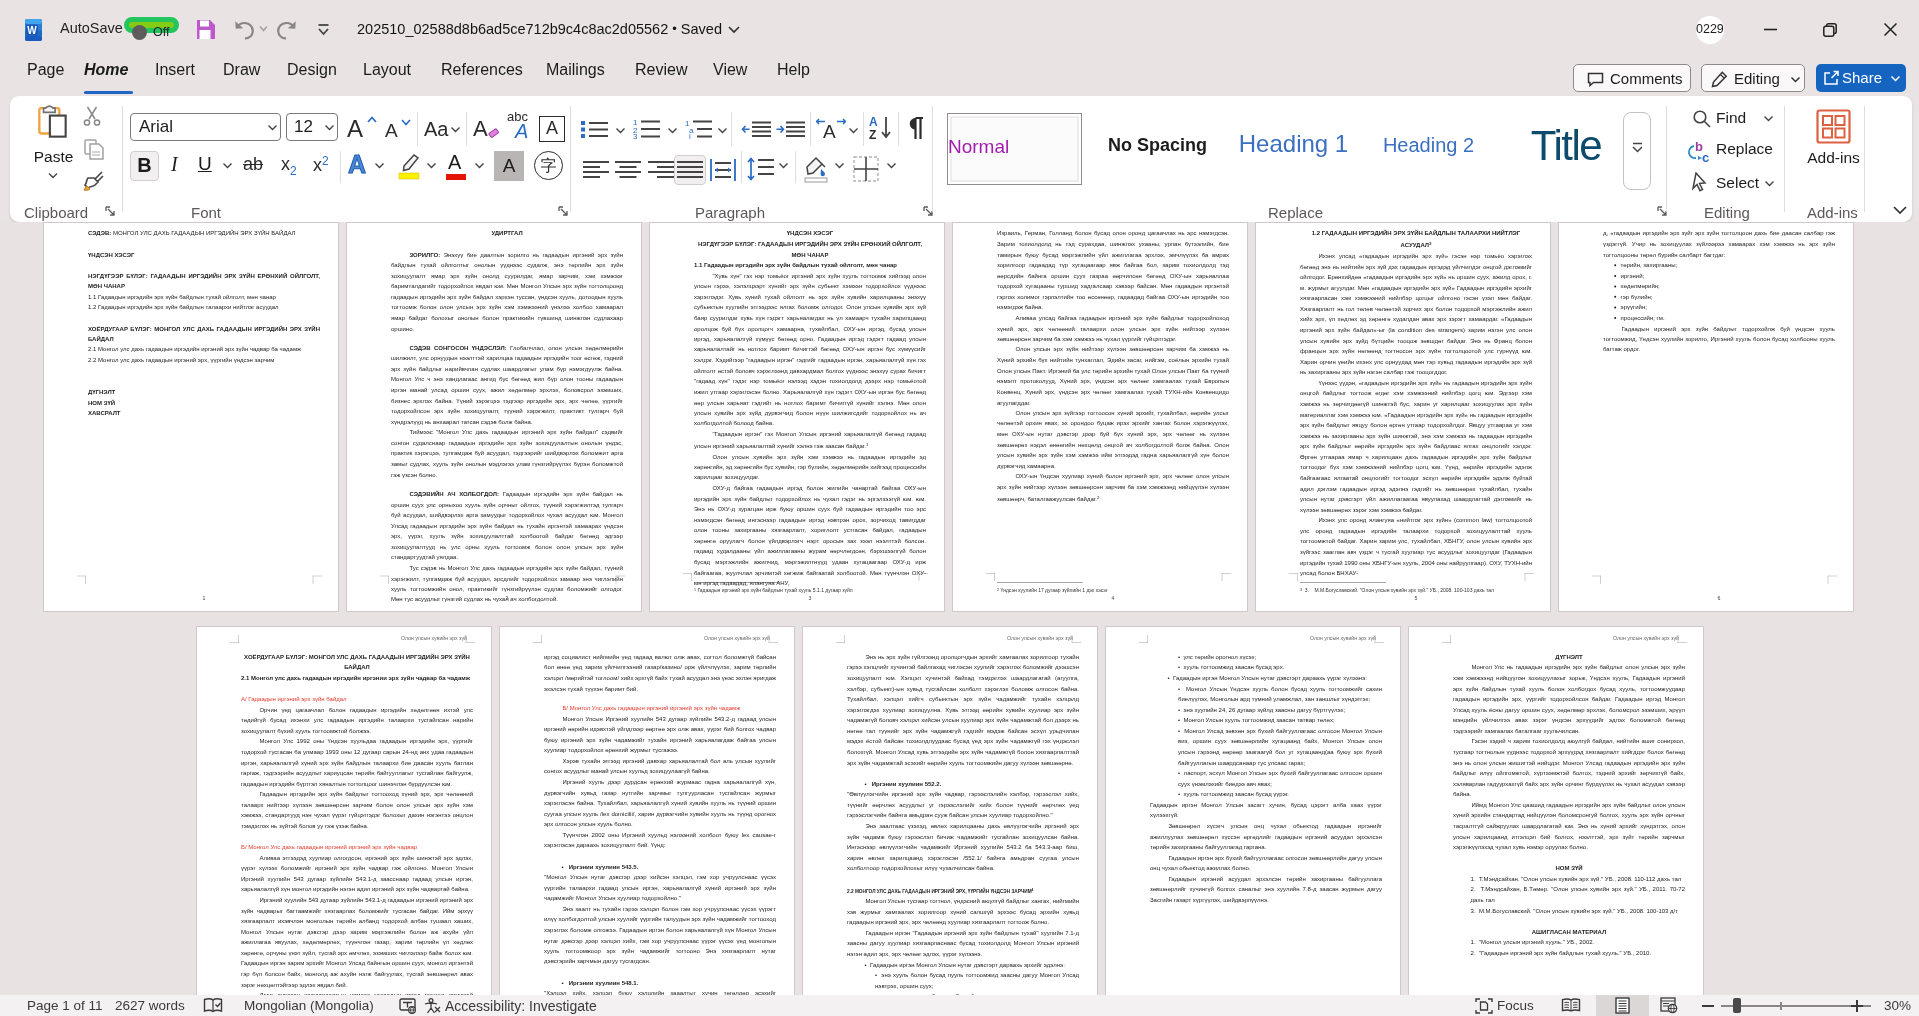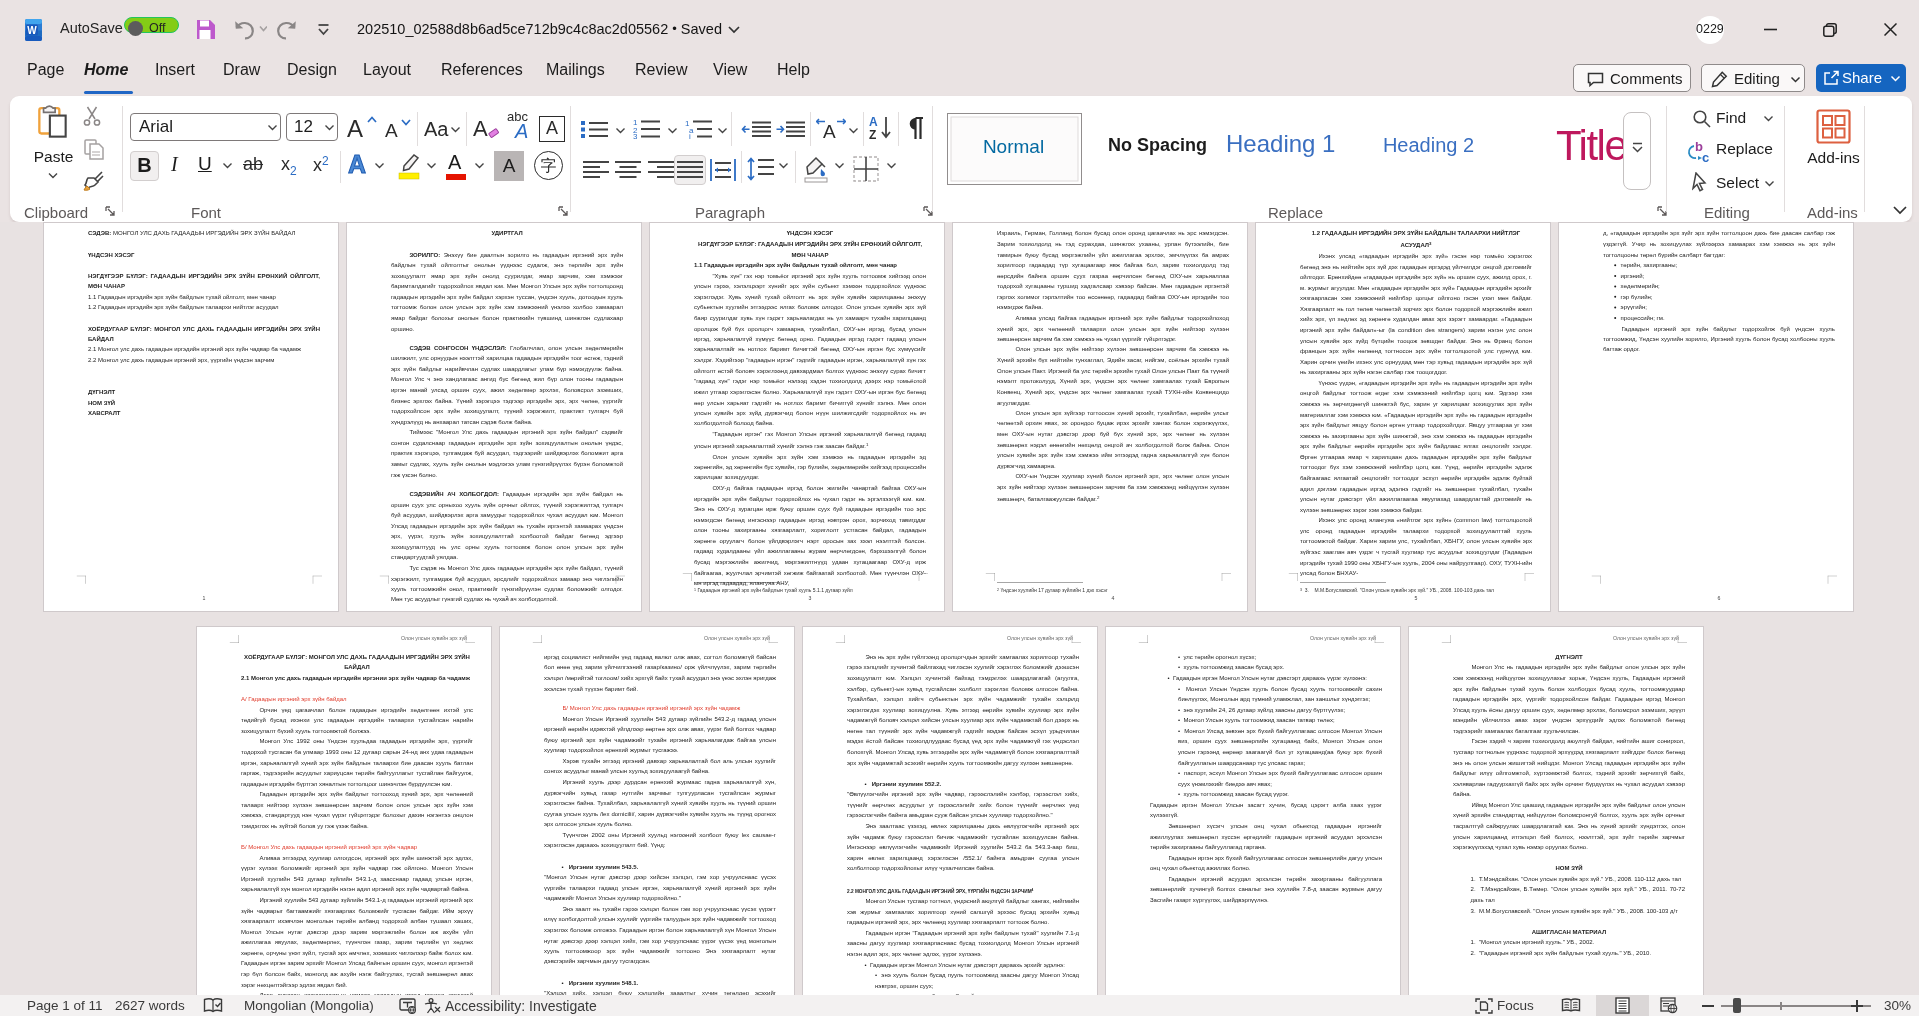--- a/index.html
+++ b/index.html
@@ -48,21 +48,21 @@
   <svg class="abs" style="left:25px;top:19px" width="17" height="22" viewBox="0 0 17 22">
     <rect x="0" y="0" width="17" height="22" rx="2" fill="#2b7cd3"></rect>
     <rect x="0" y="0" width="17" height="5" rx="2" fill="#41a5ee"></rect>
     <rect x="0" y="17" width="17" height="5" rx="2" fill="#185abd"></rect>
     <rect x="0" y="5" width="17" height="6.5" fill="#2b7cd3"></rect>
     <rect x="0" y="11.5" width="17" height="5.5" fill="#1f6bc0"></rect>
     <rect x="1" y="5.5" width="12" height="11" rx="1.5" fill="#185abd"></rect>
     <text x="7" y="14.5" font-size="10" font-weight="bold" fill="#fff" text-anchor="middle" font-family="Liberation Sans">W</text>
   </svg>
   <div class="abs" style="left:60px;top:20px;font-size:14.5px;color:#242424">AutoSave</div>
-  <div class="abs" style="left:124px;top:17px;width:55px;height:16px;background:#84cc16;border:1px solid #22c55e;border-radius:11px">
+  <div class="abs" style="left:124px;top:17px;width:55px;height:16px;background:#84cc16;border:5px solid #22c55e;border-radius:11px">
     <div class="abs" style="left:3px;top:2.5px;width:15px;height:15px;border-radius:50%;background:#5c5c5c"></div>
     <div class="abs" style="left:24px;top:3px;font-size:12.5px;color:#242424">Off</div>
   </div>
   <svg class="abs" style="left:195px;top:19px" width="21" height="21" viewBox="0 0 21 21">
     <path d="M2 1 h13 l5 5 v14 h-18 z" fill="#b541c8" opacity="0.85"></path>
     <rect x="5" y="1.5" width="9" height="6" fill="#fff"></rect>
     <rect x="4.5" y="11" width="11" height="9" fill="#fff"></rect>
   </svg>
   <svg class="abs" style="left:233px;top:19px" width="34" height="21" viewBox="0 0 34 21">
     <path d="M3.5 8.5 C5.5 5.5 8.5 3.8 12 4 C16.5 4.3 20 7.8 19.8 12.2 C19.6 16.4 16 19.6 12 19.4" fill="none" stroke="#8a8686" stroke-width="2.2"></path>
@@ -335,26 +335,26 @@
   <svg class="abs" style="left:876px;top:66px" width="11" height="8" viewBox="0 0 11 8">
       <path d="M1.5 1.5 l4 4 l4 -4" fill="none" stroke="#444" stroke-width="1.4"></path>
     </svg>
   <div class="glabel" style="left:685px">Paragraph</div>
   <svg class="launch" style="left:912px" viewBox="0 0 13 13">
       <path d="M2 2 h4 M2 2 v4 M4 4 l6 6 M10 6 v4 h-4" fill="none" stroke="#5c5858" stroke-width="1.3"></path>
     </svg>
   <div class="gsep" style="left:922px"></div>
 
   <div class="abs" style="left:937px;top:17px;width:135px;height:72px;background:#fcfbfb;border:1.5px solid #918d8d;box-shadow:inset 0 0 0 2.5px #fff, inset 0 0 0 3.5px #dedbdb">
-    <div class="abs" style="left:0;top:22px;width:131px;text-align:center;font-size:19px;color:#0369a1">Normal</div>
+    <div class="abs" style="left:0;top:22px;width:131px;font-size:19px;color:#a21caf">Normal</div>
   </div>
   <div class="abs" style="left:1080px;top:39px;width:135px;text-align:center;font-size:18px;font-weight:bold;color:#1c1c1c">No Spacing</div>
-  <div class="abs" style="left:1216px;top:34px;width:135px;font-size:24px;color:#3a6fc1">Heading 1</div>
+  <div class="abs" style="left:1216px;top:34px;width:135px;text-align:center;font-size:24px;color:#3a6fc1">Heading 1</div>
   <div class="abs" style="left:1351px;top:38px;width:135px;text-align:center;font-size:20px;color:#3a6fc1">Heading 2</div>
-  <div class="abs" style="left:1546px;top:26px;width:140px;font-size:42px;color:#be185d;letter-spacing:-1.5px">Title</div>
+  <div class="abs" style="left:1486px;top:26px;width:140px;text-align:center;font-size:42px;color:#0c4a6e;letter-spacing:-1.5px">Title</div>
   <div class="abs" style="left:1613px;top:16px;width:28px;height:78px;border:1px solid #c5c1c1;border-radius:8px;background:#fff">
     <svg class="abs" style="left:7px;top:28px" width="13" height="13" viewBox="0 0 13 13">
         <path d="M2 2.5 h9 M2 6 l4.5 4.5 L11 6" fill="none" stroke="#444" stroke-width="1.5"></path>
       </svg>
   </div>
   <div class="glabel" style="left:1258px">Replace</div>
   <svg class="launch" style="left:1646px" viewBox="0 0 13 13">
       <path d="M2 2 h4 M2 2 v4 M4 4 l6 6 M10 6 v4 h-4" fill="none" stroke="#5c5858" stroke-width="1.3"></path>
     </svg>
   <div class="gsep" style="left:1656px"></div>

